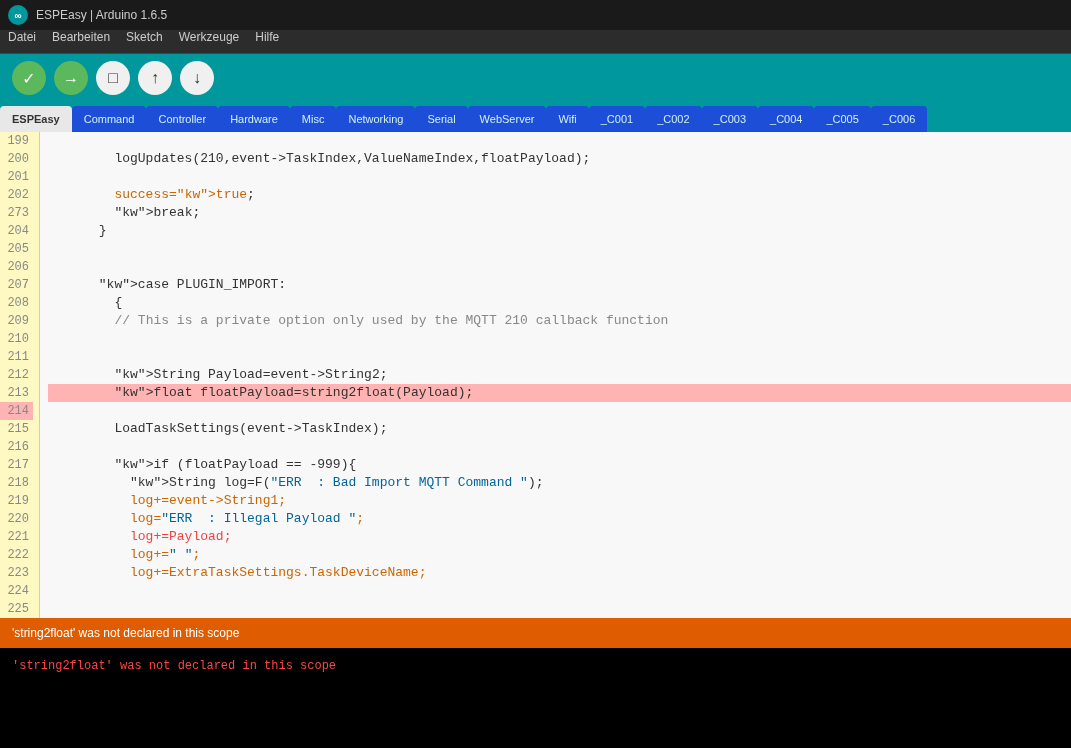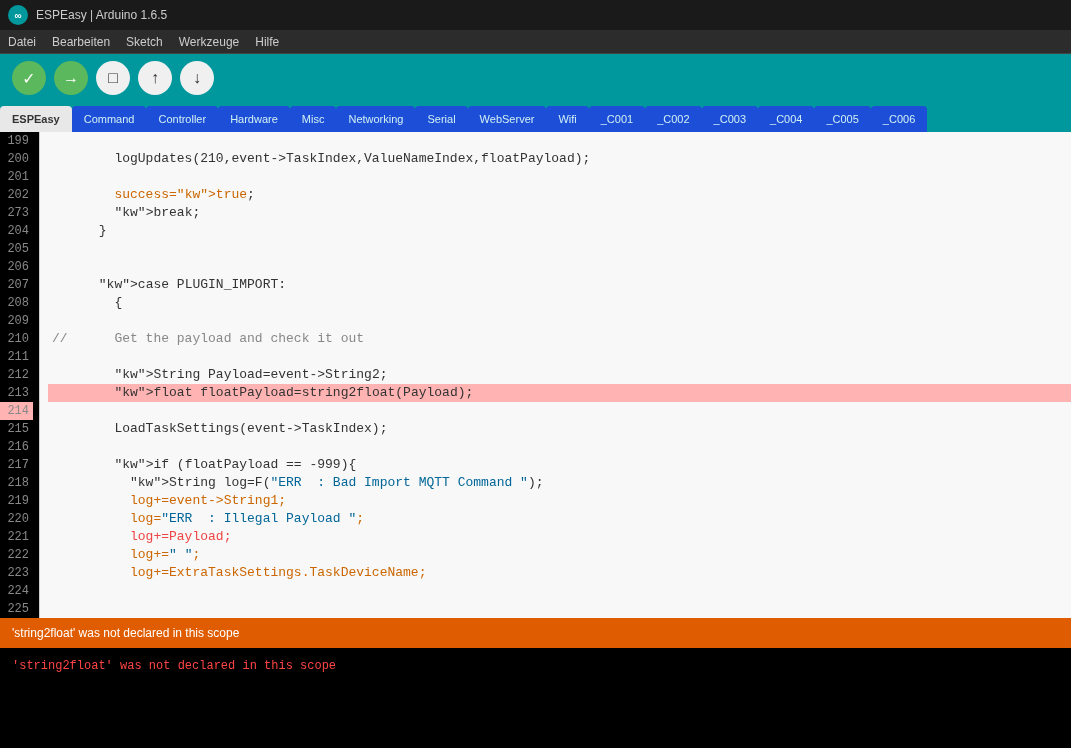--- a/index.html
+++ b/index.html
@@ -23,21 +23,20 @@
       margin-right: 8px;
       display: flex; align-items: center; justify-content: center;
       color: white; font-size: 10px; font-weight: bold;
     }
 
     
     #menubar {
       background: #2c2c2c;
       height: 24px;
       display: flex;
-      align-items: center;
       padding: 0 8px;
       gap: 16px;
       border-bottom: 1px solid #444;
     }
     #menubar span {
       color: #ccc;
       font-size: 12px;
       font-family: Arial, sans-serif;
       cursor: pointer;
     }
@@ -93,21 +92,21 @@
 
     
     #code-area {
       background: #f8f8f8;
       height: calc(748px - 30px - 24px - 48px - 30px - 100px - 30px);
       overflow: hidden;
       display: flex;
     }
 
     .line-numbers {
-      background: #000000;
+      background: #fef9c3;
       min-width: 40px;
       padding: 0;
       border-right: 1px solid #ccc;
       color: #888;
       font-size: 12px;
       line-height: 18px;
       text-align: right;
       padding-right: 6px;
       overflow: hidden;
       user-select: none;
@@ -237,22 +236,22 @@
       <div class="code-line normal"></div>
       <div class="code-line normal">        logUpdates(210,event-&gt;TaskIndex,ValueNameIndex,floatPayload);</div>
       <div class="code-line normal"></div>
       <div class="code-line normal"><span style="color:#cc6600">        success=<span class="&lt;span">"kw"</span>&gt;true</span>;</div>
       <div class="code-line normal">        <span class="&lt;span">"kw"</span>&gt;break;</div>
       <div class="code-line normal">      }</div>
       <div class="code-line normal"></div>
       <div class="code-line normal"></div>
       <div class="code-line normal">      <span class="&lt;span">"kw"</span>&gt;case PLUGIN_IMPORT:</div>
       <div class="code-line normal">        {</div>
-      <div class="code-line normal"></div>
-      <div class="code-line normal"><span class="comment">//      Get the payload and check it out</span></div>
+      <div class="code-line normal">        <span class="comment">// This is a private option only used by the MQTT 210 callback function</span></div>
+      <div class="code-line normal"></div>
       <div class="code-line normal"></div>
       <div class="code-line normal">        <span class="&lt;span">"kw"</span>&gt;String Payload=event-&gt;String2;</div>
       <div class="code-line highlighted">        <span class="&lt;span">"kw"</span>&gt;float floatPayload=string2float(Payload);</div>
       <div class="code-line normal"></div>
       <div class="code-line normal">        LoadTaskSettings(event-&gt;TaskIndex);</div>
       <div class="code-line normal"></div>
       <div class="code-line normal">        <span class="&lt;span">"kw"</span>&gt;if (floatPayload == -999){</div>
       <div class="code-line normal">          <span class="&lt;span">"kw"</span>&gt;String log=F(<span class="str">"ERR  : Bad Import MQTT Command "</span>);</div>
       <div class="code-line normal"><span style="color:#cc6600">          log+=event-&gt;String1;</span></div>
       <div class="code-line normal"><span style="color:#cc6600">          log=<span class="str">"ERR  : Illegal Payload "</span>;</span></div>

